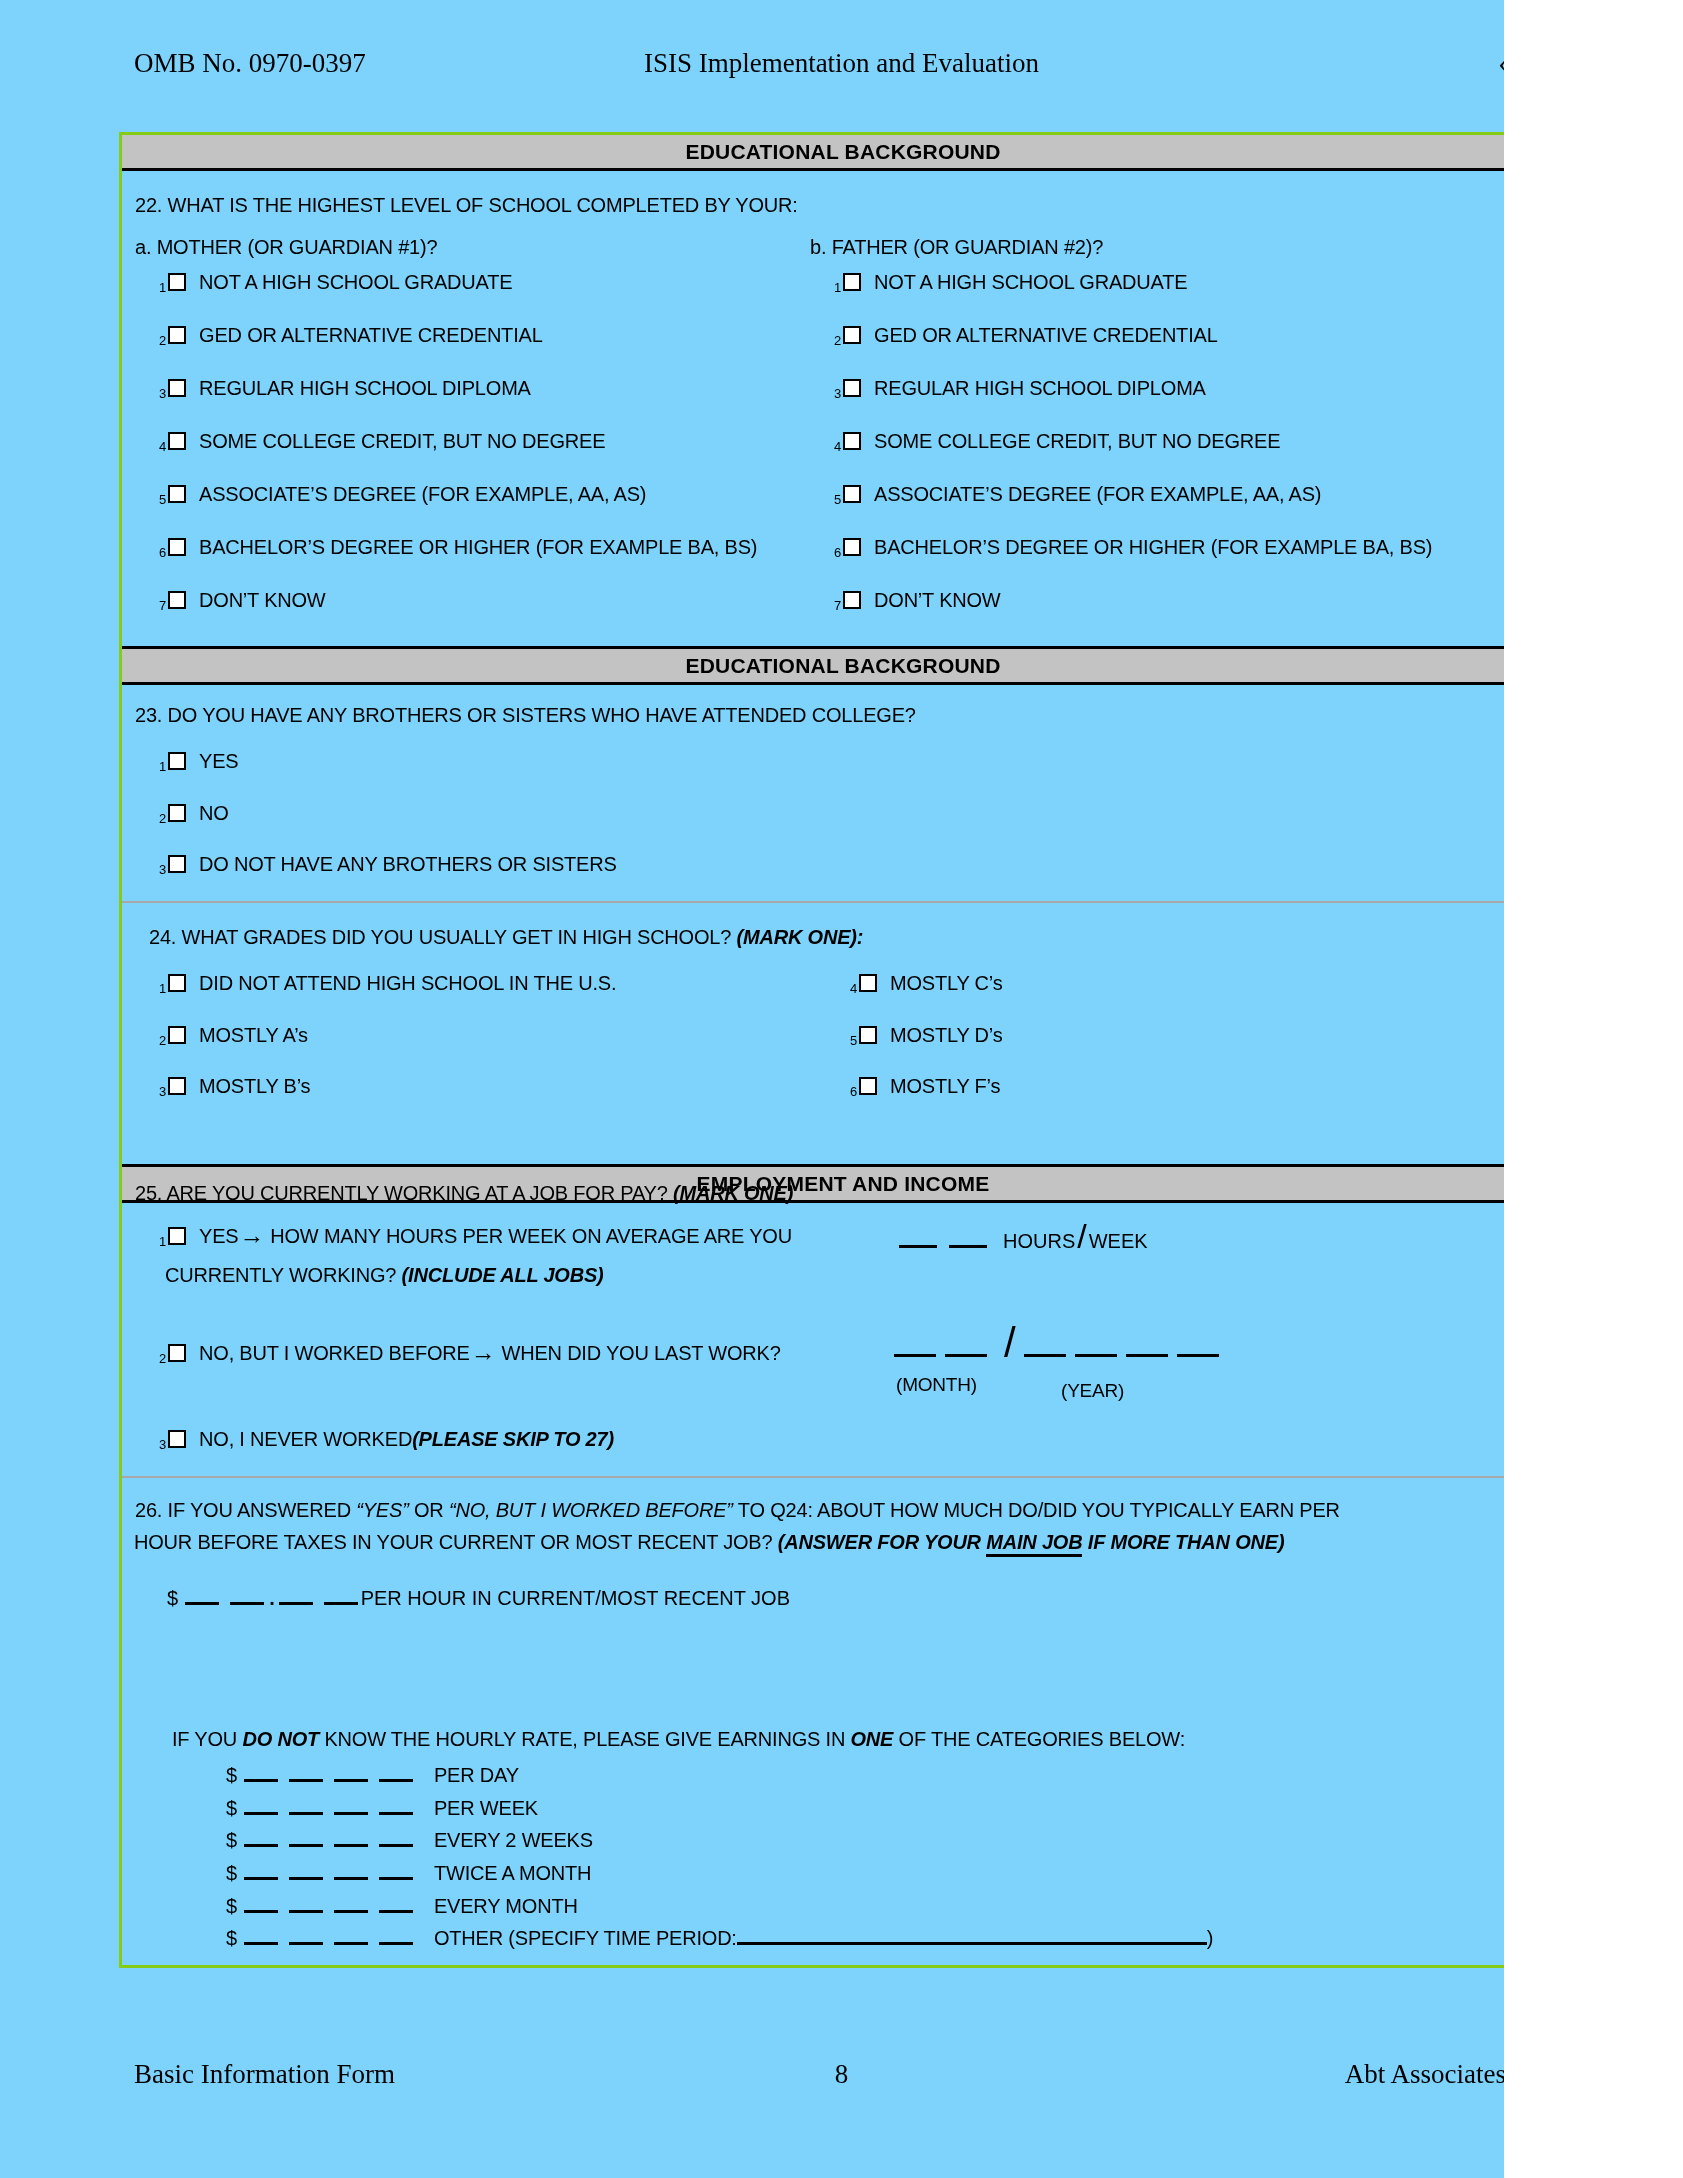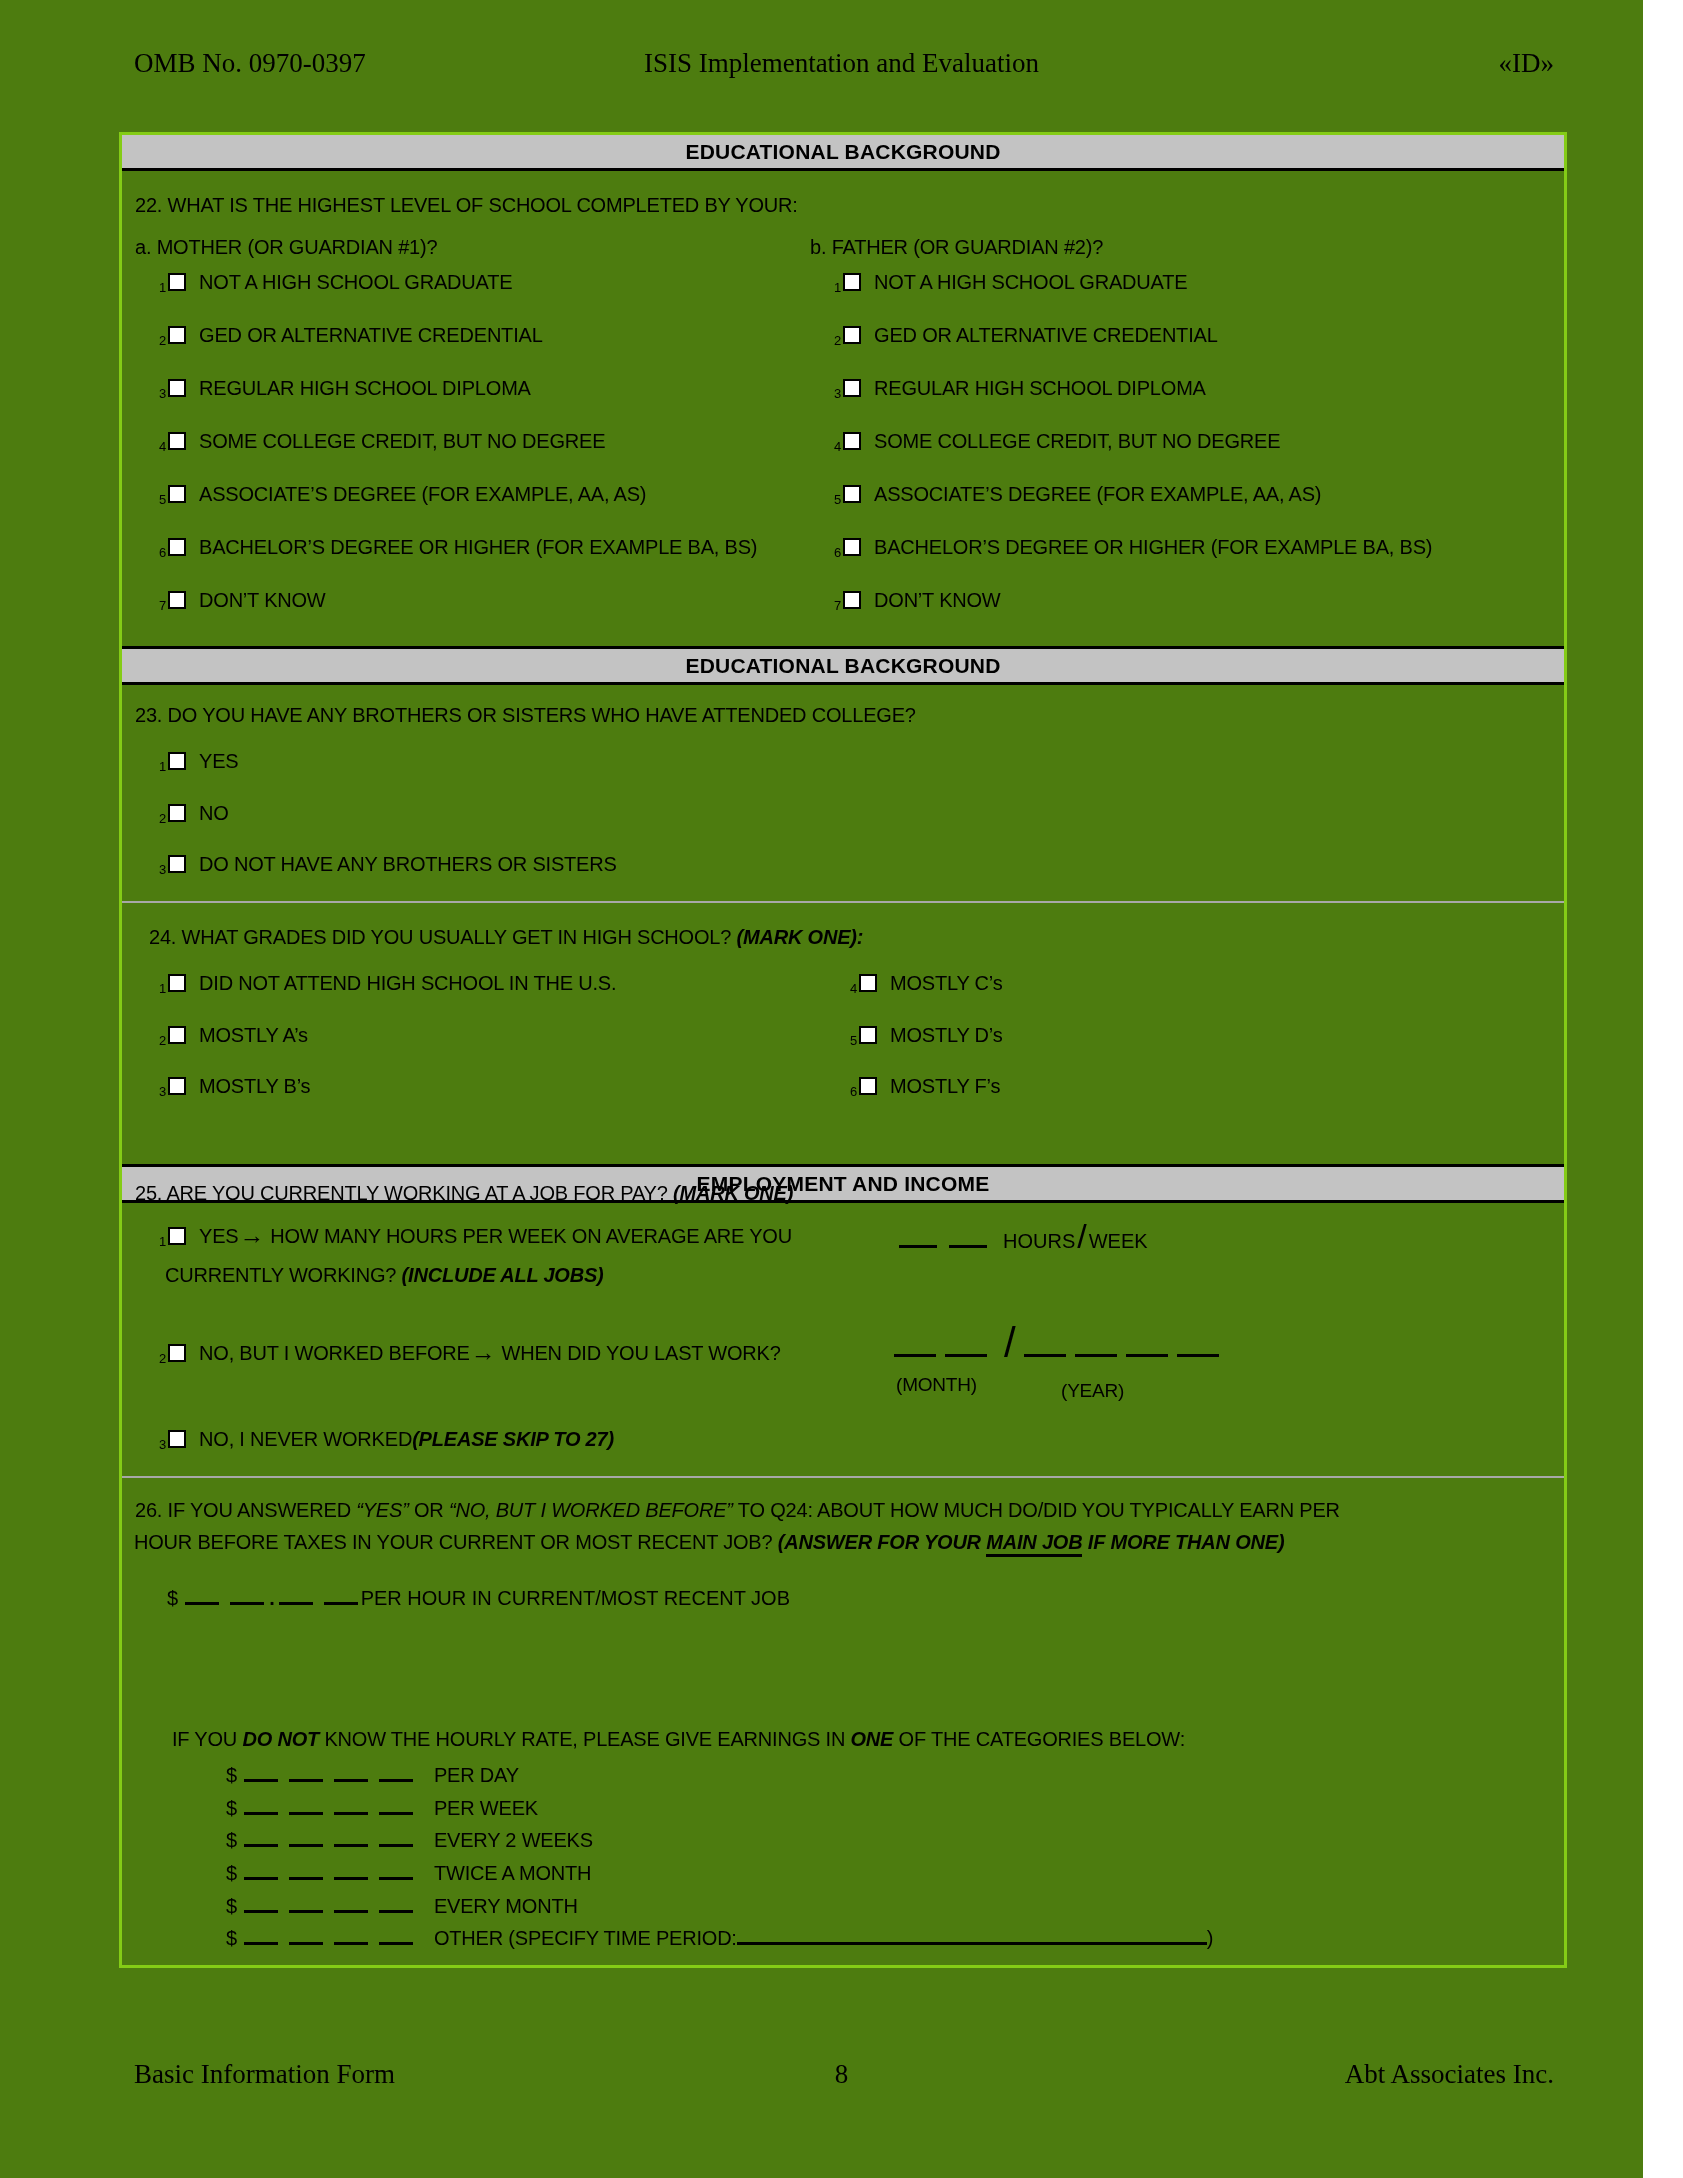--- a/index.html
+++ b/index.html
@@ -1,16 +1,16 @@
 <!DOCTYPE html>
 <html><head>
 <meta charset="utf-8">
 <style>
   html,body{margin:0;padding:0;background:#ffffff;}
-  .page{position:relative;width:1643px;height:2178px;background:#4d7c0f;color:#000;
+  .page{position:relative;width:1504px;height:2178px;background:#7dd3fc;color:#000;
         font-family:"Liberation Sans",sans-serif;overflow:hidden;}
   .page *{box-sizing:border-box;}
 
   
   .doc-header,.doc-footer{position:absolute;left:119px;width:1445px;display:flex;
         font-family:"Liberation Serif","DejaVu Serif",serif;font-size:27px;}
   .doc-header{top:48px;}
   .doc-footer{top:2059px;}
   .dh-left{width:475px;padding-left:15px;}
   .dh-center{flex:1;text-align:center;}

